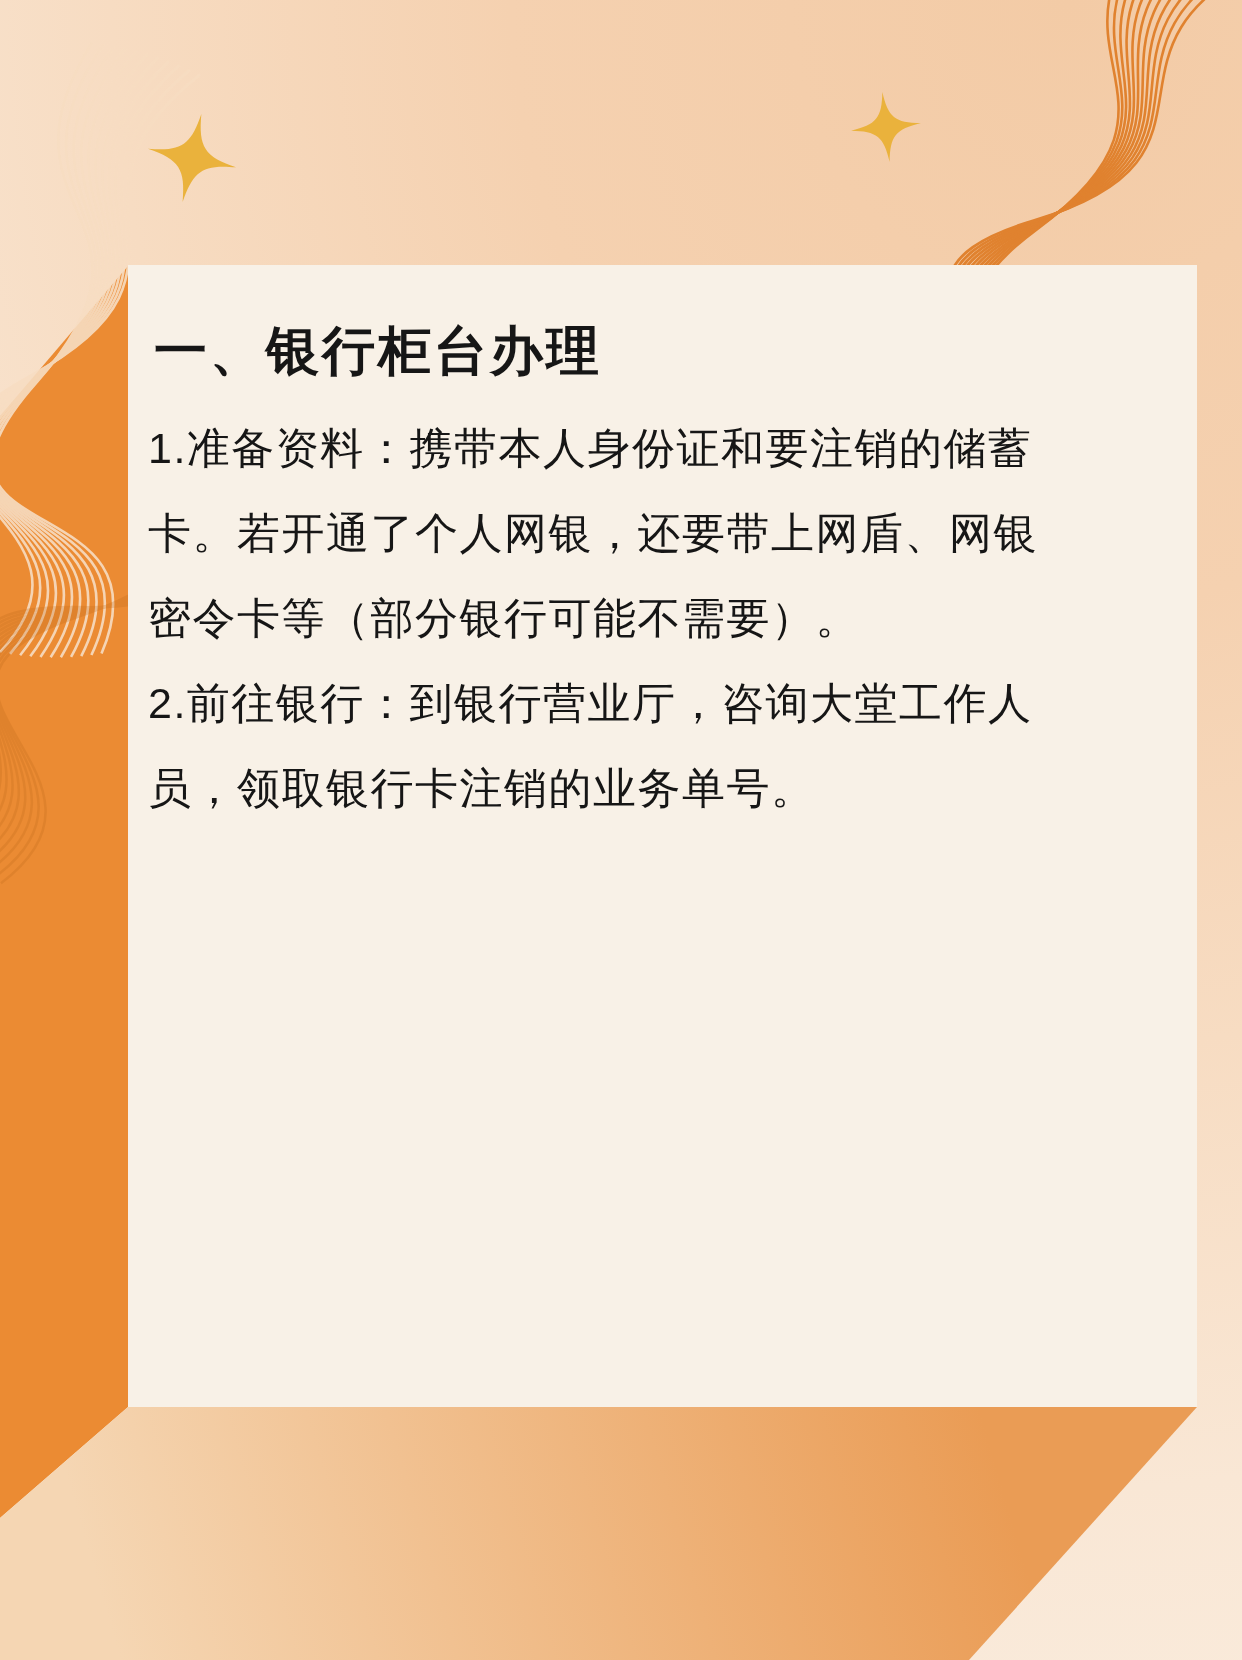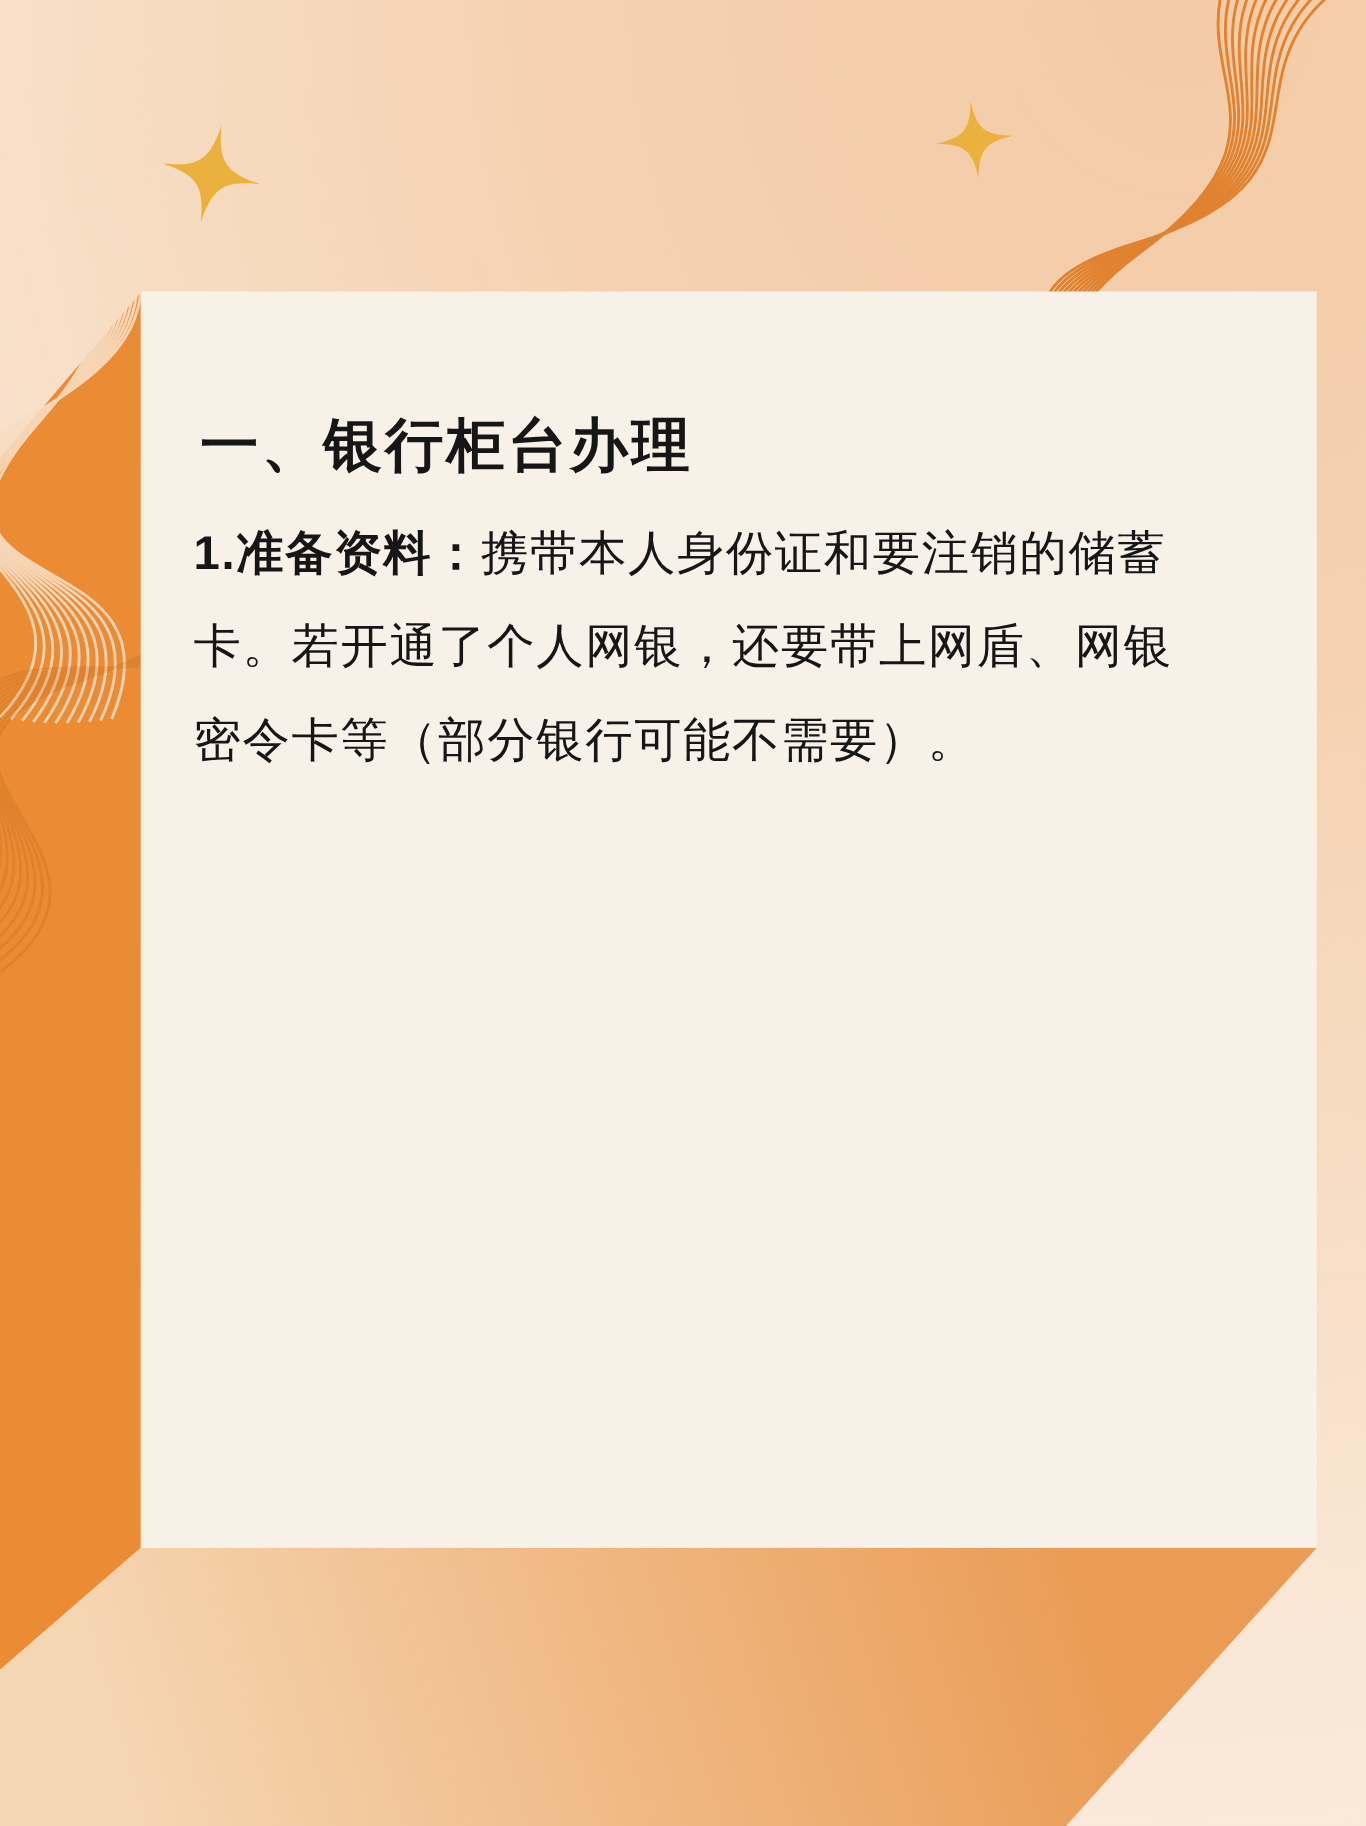--- a/index.html
+++ b/index.html
@@ -4,32 +4,32 @@
 <style>
   html,body{margin:0;padding:0;}
   body{
     width:1242px;height:1660px;position:relative;overflow:hidden;
     font-family:"Liberation Sans","DejaVu Sans",sans-serif;
     background:radial-gradient(140% 115% at 86% 0%,
       #f3cba6 0%, #f5d1b0 32%, #f7dcc2 55%, #f9e7d5 78%, #faeddf 100%);
   }
   svg.scene{position:absolute;left:0;top:0;width:1242px;height:1660px;display:block;}
   .text-layer{
-    position:absolute;left:140px;top:265px;width:1069px;height:1285px;
-    box-sizing:border-box;padding:110px 116px 0 36px;color:#161616;
+    position:absolute;left:112px;top:265px;width:1069px;height:1285px;
+    box-sizing:border-box;padding:55px 116px 0 36px;color:#161616;
   }
   .card-title{
     font-size:53px;font-weight:800;letter-spacing:3px;
     margin:0 0 24px 6px;line-height:62px;
   }
   .para{
     font-size:43px;line-height:85px;font-weight:500;margin:0;
     letter-spacing:1.5px;text-align:left;
   }
-  .lead{font-weight:700;}
+  .lead{font-weight:400;}
 </style>
 </head>
 <body>
 
 <svg class="scene" viewBox="0 0 1242 1660" xmlns="http://www.w3.org/2000/svg">
   <defs>
     <linearGradient id="floorGrad" gradientUnits="userSpaceOnUse" x1="120" y1="1660" x2="980" y2="1410">
       <stop offset="0" stop-color="#f5d6b3"></stop>
       <stop offset="1" stop-color="#ea9c55"></stop>
     </linearGradient>
@@ -72,14 +72,15 @@
 
   <use href="#sparkle" transform="translate(192,158) rotate(12)" fill="#eab23c"></use>
   <use href="#sparkle" transform="translate(886,127) rotate(-6) scale(0.78)" fill="#eab23c"></use>
 </svg>
 
 <div class="text-layer">
   <h1 class="card-title">一、银行柜台办理</h1>
 
   <p class="para"><span class="lead">1.准备资料：</span><span>携带本人身份证和要注销的储蓄卡。若开通了个人网银，还要带上网盾、网银密令卡等（部分银行可能不需要）。</span></p>
 
+  <p class="para"><span class="lead">2.前往银行：</span><span>到银行营业厅，咨询大堂工作人员，领取银行卡注销的业务单号。</span></p>
 
 </div>
 
 </body></html>

